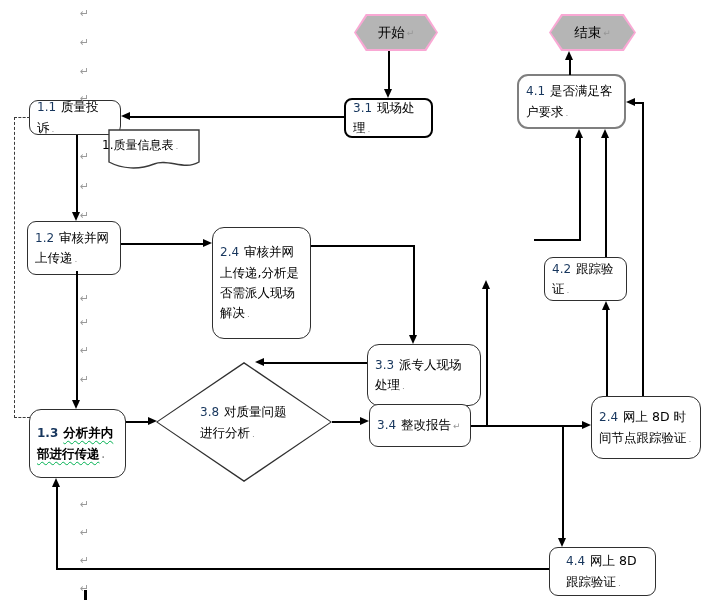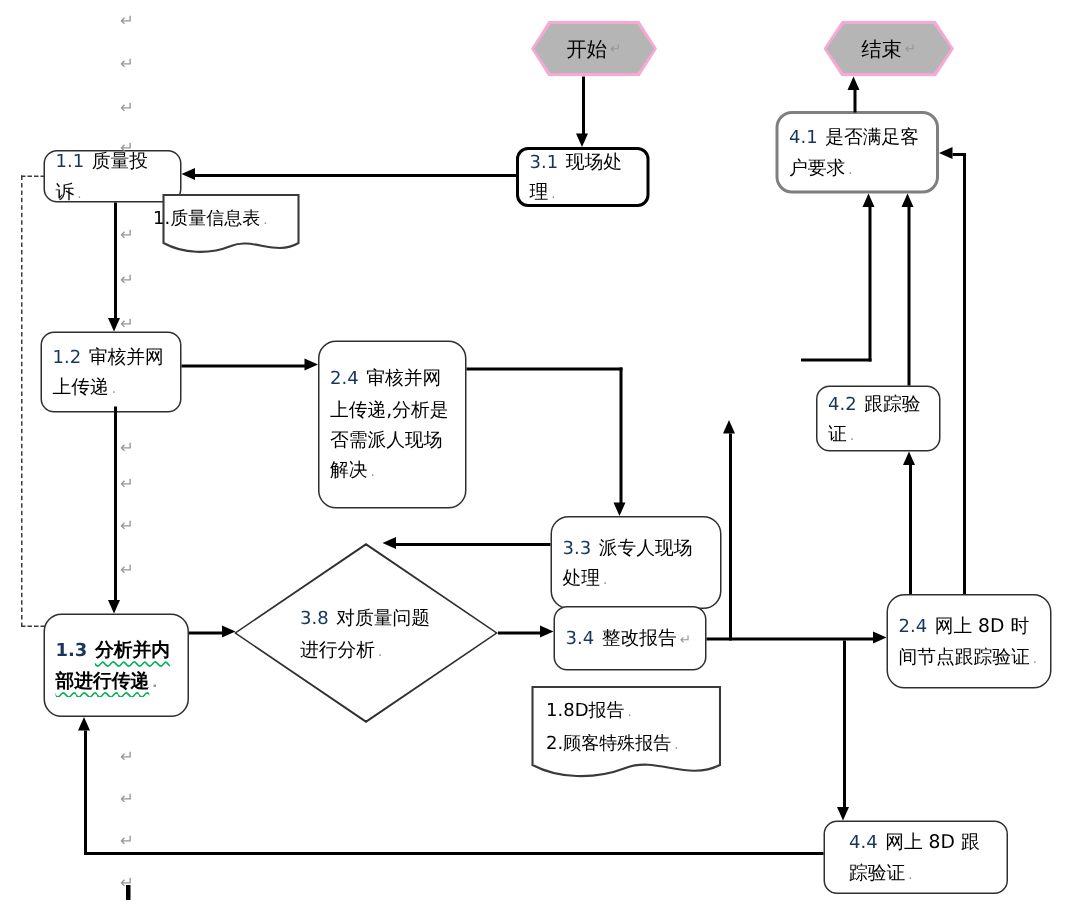--- a/index.html
+++ b/index.html
@@ -96,47 +96,38 @@
   </div>
 
   <div class="box gray-border" style="left:517px;top:74px;width:109px;height:55px;">
     <span class="inner"><span class="num">4.1</span><span>是否满足客户要求</span><span class="mk">.</span></span>
   </div>
 
   <div class="box" style="left:591px;top:396px;width:110px;height:63px;border-radius:12px;">
     <span class="inner"><span class="num">2.4</span><span>网上 8D 时间节点跟踪验证</span><span class="mk">.</span></span>
   </div>
 
-  <div class="box" style="left:549px;top:547px;width:123px;height:49px;padding-left:16px;">
+  <div class="box" style="left:549px;top:547px;width:107px;height:49px;padding-left:16px;">
     <span class="inner"><span class="num">4.4</span><span>网上 8D 跟踪验证</span><span class="mk">.</span></span>
   </div>
 
   <div class="diamond" style="left:156px;top:362px;width:176px;height:120px;">
     <div class="fill"></div>
     <div class="dlabel">
       <span class="inner"><span class="num">3.8</span><span>对质量问题进行分析</span><span class="mk">.</span></span>
     </div>
   </div>
 
   <div class="doc" style="left:92px;top:129px;width:92px;height:46px;z-index:5;padding-left:16px;">
     <svg width="92" height="46" viewBox="0 0 92 46">
       <path d="M1,1 H91 V33 C76,42 60,29 46,35 C31,41 14,40 1,33 Z" fill="#ffffff" stroke="#3a3a3a" stroke-width="1.4"></path>
     </svg>
     <div class="dtext"><span>1.质量信息表</span><span class="mk">.</span></div>
   </div>
 
-  <div class="doc" style="left:354px;top:457px;width:127px;height:69px;z-index:5;">
-    <svg width="127" height="69" viewBox="0 0 127 69">
-      <path d="M1,1 H126 V53 C104,64 84,47 63,55 C42,63 18,62 1,53 Z" fill="#ffffff" stroke="#3a3a3a" stroke-width="1.4"></path>
-    </svg>
-    <div class="dtext">
-      <div><span>1.8D报告</span><span class="mk">.</span></div>
-      <div><span>2.顾客特殊报告</span><span class="mk">.</span></div>
-    </div>
-  </div>
 
   <div class="lv" style="left:388px;top:51px;height:39px;"></div>
   <div class="ah down" style="left:384px;top:89px;"></div>
 
   <div class="lh" style="left:129px;top:116px;width:215px;"></div>
   <div class="ah left" style="left:121px;top:112px;"></div>
 
   <div class="lv" style="left:76px;top:135px;height:79px;"></div>
   <div class="ah down" style="left:72px;top:212px;"></div>
 

